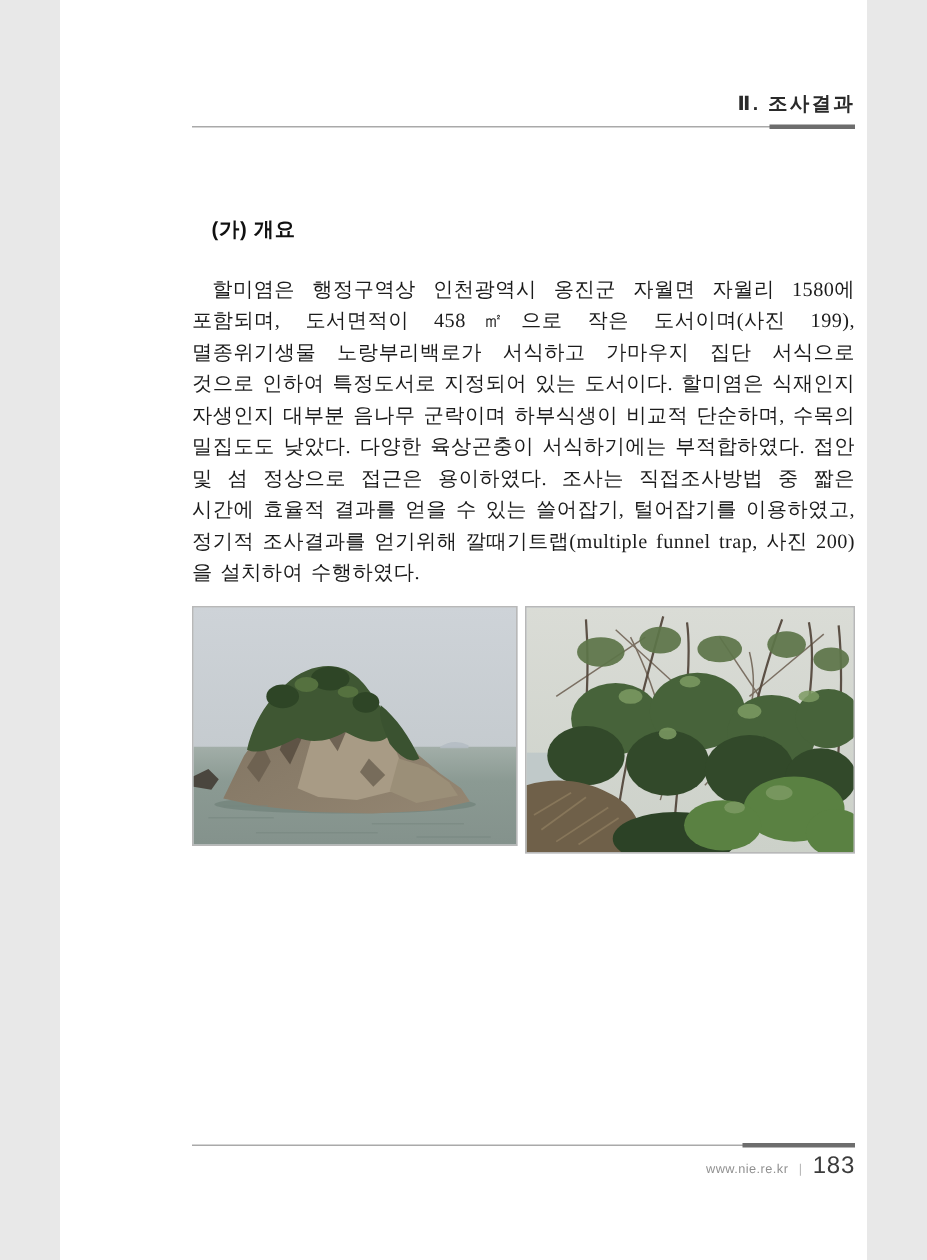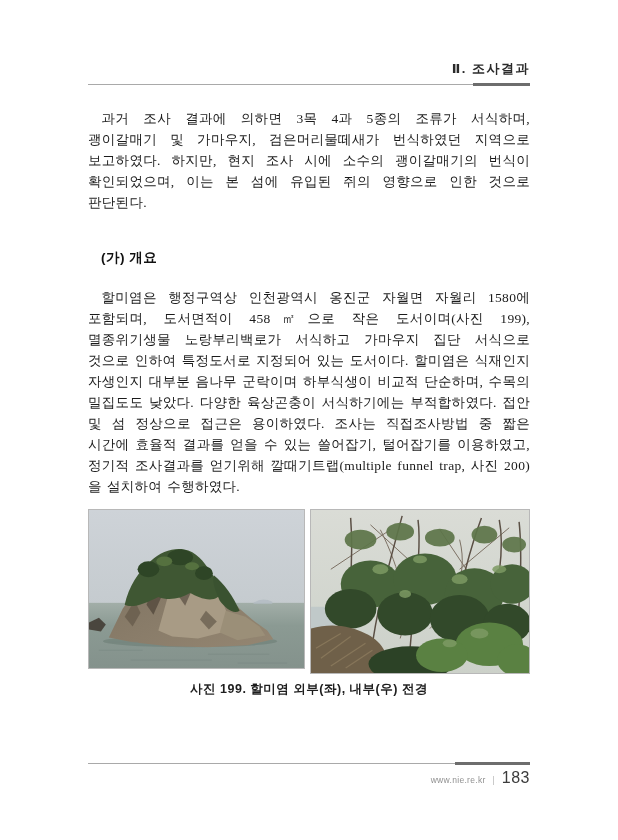--- a/index.html
+++ b/index.html
@@ -1,18 +1,18 @@
 <!DOCTYPE html>
 <html><head>
 <meta charset="utf-8">
 <style>
   * { margin:0; padding:0; box-sizing:border-box; }
   html,body { background:#e8e8e8; }
   .page {
-    position:relative; width:618px; height:840px; margin:0 auto;
+    position:relative; width:538px; height:840px; margin:0 auto;
     background:#ffffff; overflow:hidden;
     font-family:"Liberation Serif","DejaVu Serif",serif;
     color:#1b1b1b;
   }
   
   .header { position:absolute; top:61px; left:88px; width:442px; }
   .header-title {
     text-align:right; font-family:"Liberation Sans","DejaVu Sans",sans-serif;
     font-size:13px; font-weight:bold; color:#2a2a2a; letter-spacing:1.5px; line-height:15px;
   }
@@ -66,21 +66,20 @@
 <div class="page">
 
   <div class="header">
     <div class="header-title">Ⅱ. 조사결과</div>
     <div class="rule">
         <span class="rule-thick"></span>
       </div>
   </div>
 
   <div class="main">
-    <p class="body-par">과거 조사 결과에 의하면 3목 4과 5종의 조류가 서식하며, 괭이갈매기 및 가마우지, 검은머리물떼새가 번식하였던 지역으로 보고하였다. 하지만, 현지 조사 시에 소수의 괭이갈매기의 번식이 확인되었으며, 이는 본 섬에 유입된 쥐의 영향으로 인한 것으로 판단된다.</p>
 
     <h3 class="h-subsection">(가) 개요</h3>
 
     <p class="body-par par2">할미염은 행정구역상 인천광역시 옹진군 자월면 자월리 1580에 포함되며, 도서면적이 458㎡으로 작은 도서이며(사진 199), 멸종위기생물 노랑부리백로가 서식하고 가마우지 집단 서식으로 것으로 인하여 특정도서로 지정되어 있는 도서이다. 할미염은 식재인지 자생인지 대부분 음나무 군락이며 하부식생이 비교적 단순하며, 수목의 밀집도도 낮았다. 다양한 육상곤충이 서식하기에는 부적합하였다. 접안 및 섬 정상으로 접근은 용이하였다. 조사는 직접조사방법 중 짧은 시간에 효율적 결과를 얻을 수 있는 쓸어잡기, 털어잡기를 이용하였고, 정기적 조사결과를 얻기위해 깔때기트랩(multiple funnel trap, 사진 200)을 설치하여 수행하였다.</p>
 
     <div class="figure">
       <div class="photo-row">
 
         <svg class="photo photo-left" viewBox="0 0 217 160" preserveAspectRatio="none" xmlns="http://www.w3.org/2000/svg">
           <defs>
@@ -188,21 +187,20 @@
               <ellipse cx="110" cy="50" rx="7" ry="4"></ellipse>
             <ellipse cx="150" cy="70" rx="8" ry="5"></ellipse>
               <ellipse cx="190" cy="60" rx="7" ry="4"></ellipse>
             <ellipse cx="95" cy="85" rx="6" ry="4"></ellipse>
               <ellipse cx="170" cy="125" rx="9" ry="5"></ellipse>
             <ellipse cx="140" cy="135" rx="7" ry="4"></ellipse>
           </g>
         </svg>
 
       </div>
-      <div class="caption">사진 199. 할미염 외부(좌), 내부(우) 전경</div>
     </div>
   </div>
 
   <div class="footer">
     <div class="rule">
         <span class="rule-thick"></span>
       </div>
     <div class="footer-line">
       <span class="footer-site">www.nie.re.kr</span>
       <span class="footer-sep">|</span>

